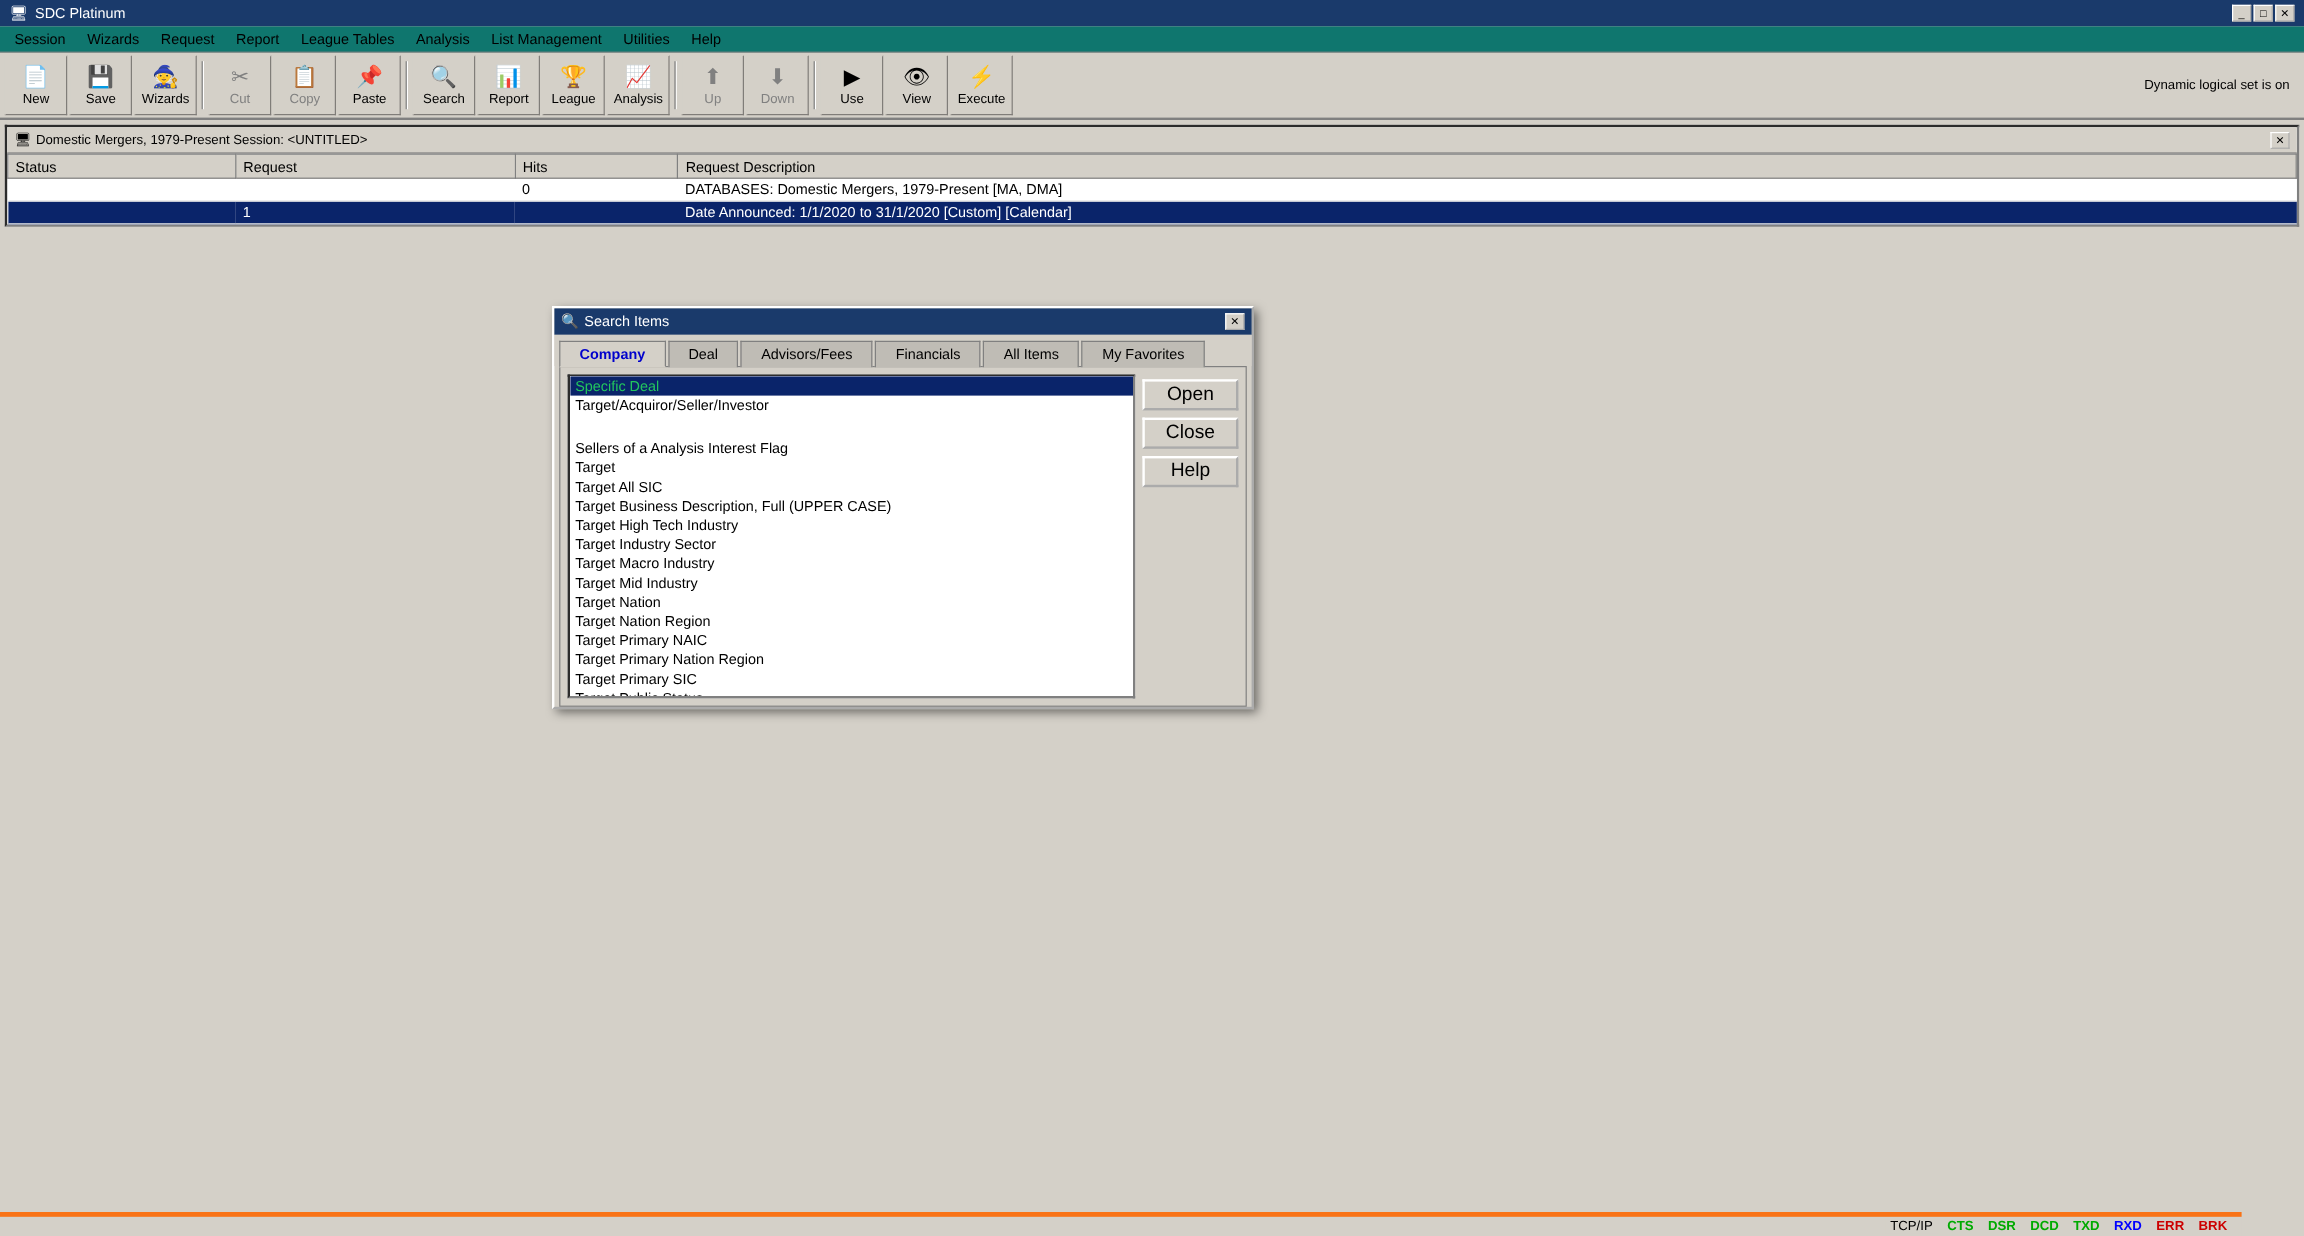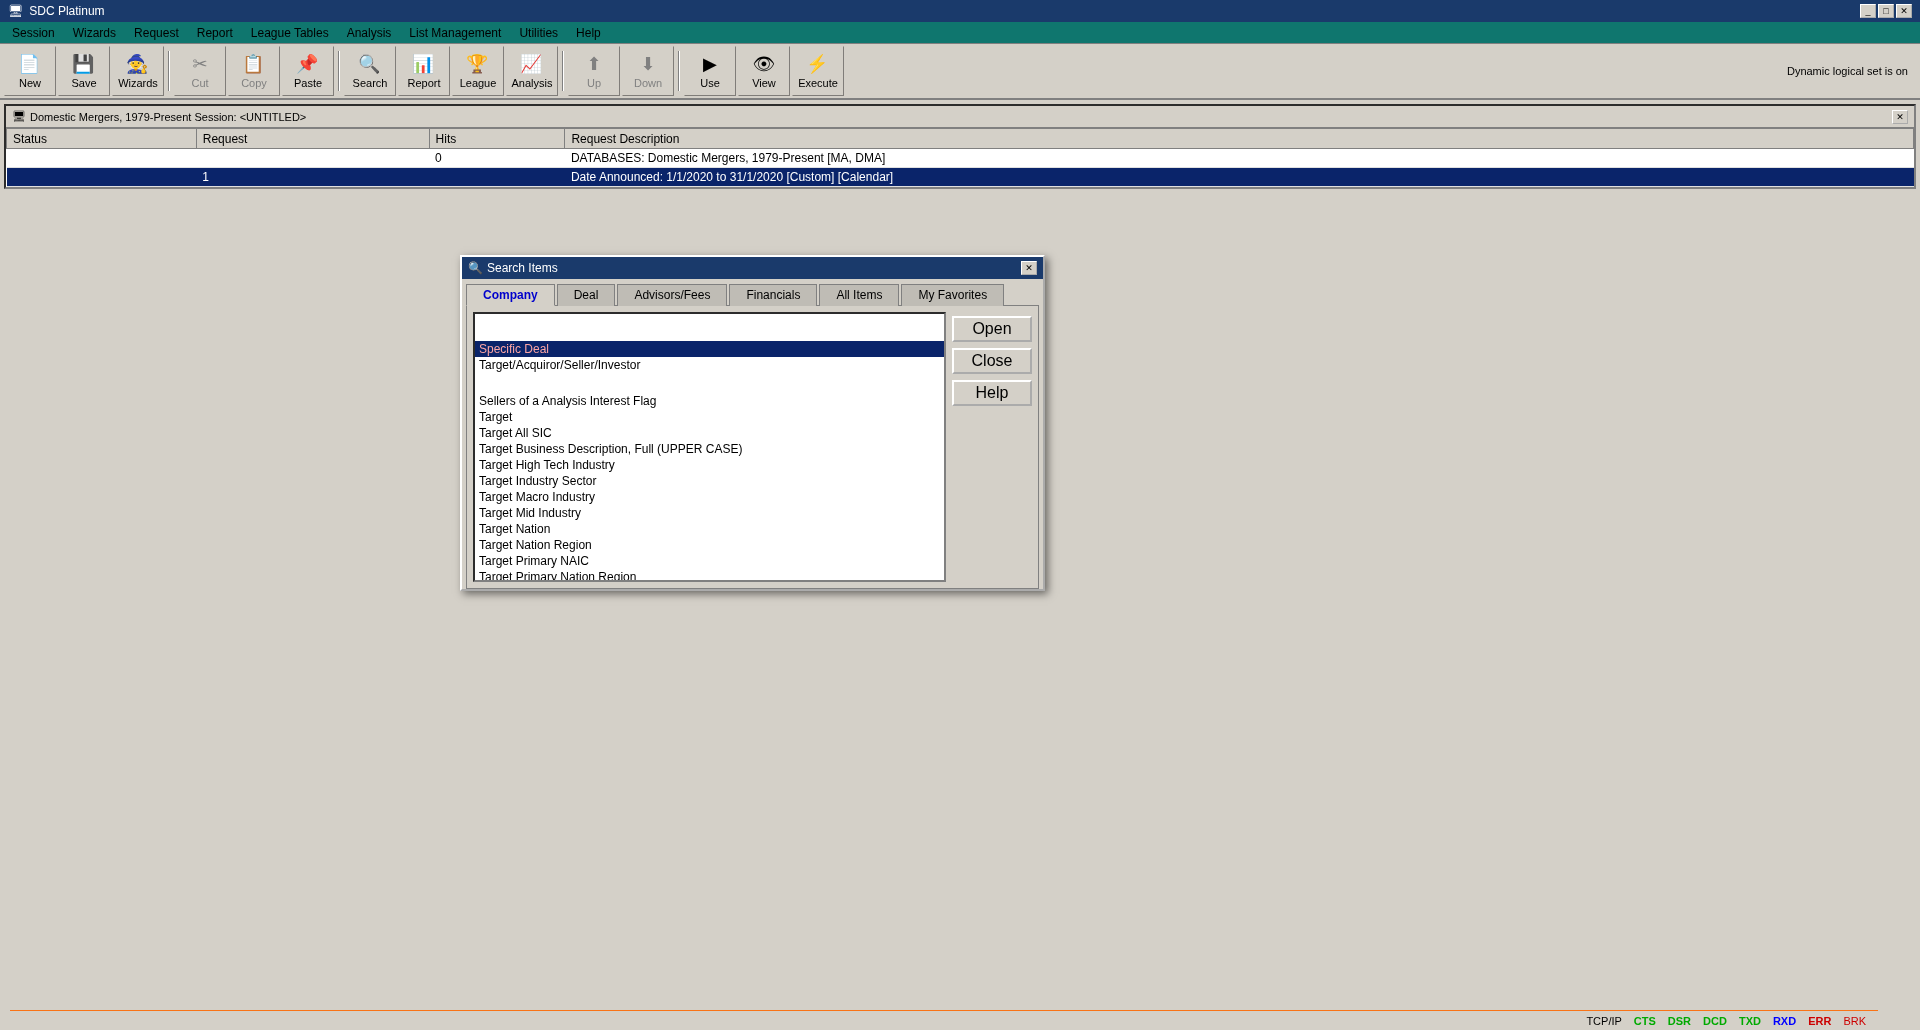--- a/index.html
+++ b/index.html
@@ -167,21 +167,21 @@
       background: white;
       border: 2px inset #808080;
       overflow-y: scroll;
       font-size: 12px;
     }
     .list-item {
       padding: 1px 4px;
       cursor: pointer;
       white-space: nowrap;
     }
-    .list-item.selected { background: #0a246a; color: #fca5a5; margin-top: 27px; }
+    .list-item.selected { background: #0a246a; color: #22c55e; }
     .list-item.group-separator { margin-top: 4px; }
 
     
     .list-box::-webkit-scrollbar { width: 14px; }
     .list-box::-webkit-scrollbar-track { background: #d4d0c8; }
     .list-box::-webkit-scrollbar-thumb { background: #808080; border: 1px outset #d4d0c8; }
 
     
     .dialog-buttons {
       display: flex;
@@ -206,38 +206,37 @@
     }
 
     
     .status-bar {
       position: fixed;
       bottom: 0;
       left: 0;
       width: 1868px;
       height: 20px;
       background: #d4d0c8;
-      border-top: 1px solid #f97316;
+      border-top: 4px solid #f97316;
       display: flex;
       align-items: center;
       justify-content: flex-end;
       padding: 0 8px;
       font-size: 11px;
       gap: 4px;
-      margin-left: 10px;
     }
     .status-item { padding: 0 4px; }
     .status-tcp { color: #000; background: #d4d0c8; }
     .status-cts { color: #00aa00; font-weight: bold; }
     .status-dsr { color: #00aa00; font-weight: bold; }
     .status-dcd { color: #00aa00; font-weight: bold; }
     .status-txd { color: #00aa00; font-weight: bold; }
     .status-rxd { color: #0000ff; font-weight: bold; }
     .status-err { color: #cc0000; font-weight: bold; }
-    .status-brk { color: #cc0000; font-weight: normal; }
+    .status-brk { color: #cc0000; font-weight: bold; }
 
     .tab-content-border {
       border: 1px solid #808080;
       margin: 0 4px;
       background: #d4d0c8;
     }
   </style>
 </head>
 <body>
 

